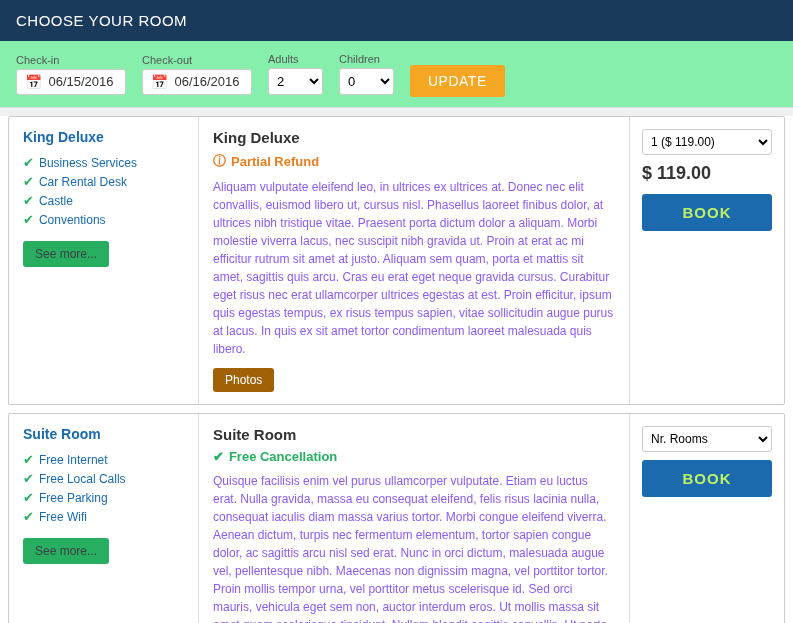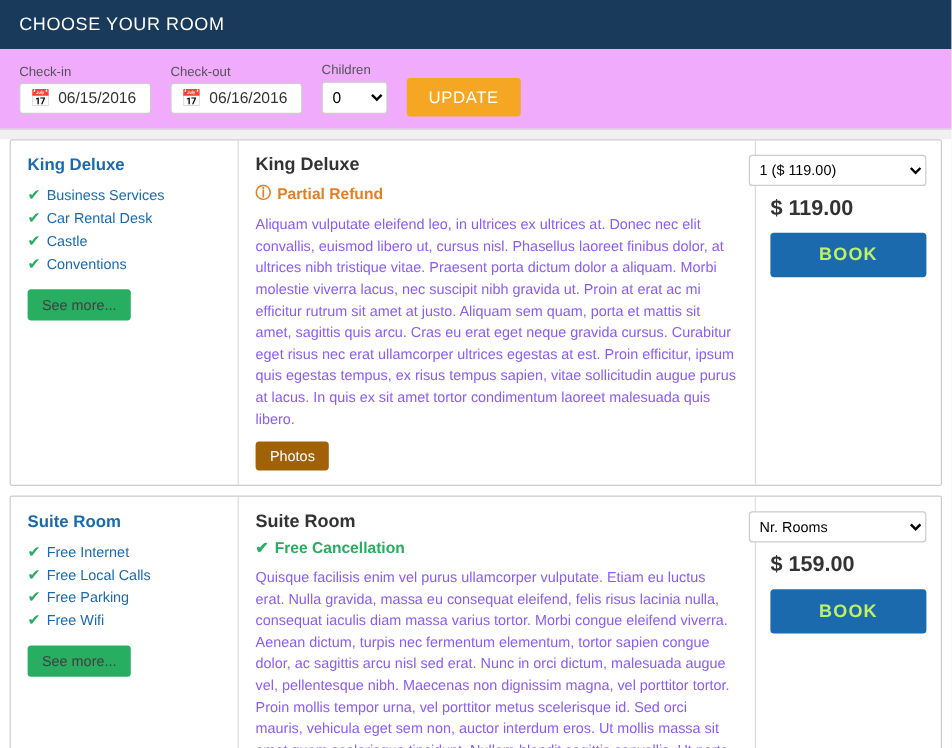--- a/index.html
+++ b/index.html
@@ -8,21 +8,21 @@
     .header {
       background: #1a3a5c;
       color: white;
       padding: 12px 16px;
       font-size: 15px;
       font-weight: normal;
       letter-spacing: 0.5px;
     }
 
     .search-bar {
-      background: #f0abfc;
+      background: #86efac;
       padding: 10px 16px;
       display: flex;
       align-items: center;
       gap: 16px;
       border-bottom: 1px solid #ddd;
     }
 
     .field-group {
       display: flex;
       flex-direction: column;
@@ -187,21 +187,21 @@
       align-items: flex-end;
       border-left: 1px solid #ddd;
     }
 
     .room-select {
       border: 1px solid #ccc;
       padding: 4px 4px;
       border-radius: 3px;
       font-size: 12px;
       background: white;
-      width: 148px;
+      width: 130px;
       margin-bottom: 8px;
     }
 
     .price {
       font-size: 18px;
       font-weight: bold;
       color: #333;
       margin-bottom: 10px;
       text-align: left;
       width: 100%;
@@ -237,20 +237,29 @@
   </div>
 
   <div class="field-group">
     <span class="field-label">Check-out</span>
     <div class="date-input">
       <span class="calendar-icon">📅</span>
       <span>06/16/2016</span>
     </div>
   </div>
 
+  <div class="select-wrap">
+    <span class="field-label">Adults</span>
+    <select>
+      <option>1</option>
+      <option selected="">2</option>
+      <option>3</option>
+      <option>4</option>
+    </select>
+  </div>
 
   <div class="select-wrap">
     <span class="field-label">Children</span>
     <select>
       <option selected="">0</option>
       <option>1</option>
       <option>2</option>
       <option>3</option>
     </select>
   </div>
@@ -333,18 +342,17 @@
       <div class="room-desc">Quisque facilisis enim vel purus ullamcorper vulputate. Etiam eu luctus erat. Nulla gravida, massa eu consequat eleifend, felis risus lacinia nulla, consequat iaculis diam massa varius tortor. Morbi congue eleifend viverra. Aenean dictum, turpis nec fermentum elementum, tortor sapien congue dolor, ac sagittis arcu nisl sed erat. Nunc in orci dictum, malesuada augue vel, pellentesque nibh. Maecenas non dignissim magna, vel porttitor tortor. Proin mollis tempor urna, vel porttitor metus scelerisque id. Sed orci mauris, vehicula eget sem non, auctor interdum eros. Ut mollis massa sit amet quam scelerisque tincidunt. Nullam blandit sagittis convallis. Ut porta eget ante sed commodo. Quisque dignissim ultricies scelerisque. Praesent suscipit augue eget purus bibendum varius. Morbi sapien dolor, dapibus eu massa vitae, aliquam lacinia odio.</div>
 
     </div>
 
     <div class="room-right">
       <select class="room-select">
         <option>Nr. Rooms</option>
         <option>1 ($ 159.00)</option>
         <option>2 ($ 318.00)</option>
       </select>
-      <div class="price">$ 159.00</div>
       <button class="book-btn">BOOK</button>
     </div>
   </div>
 
 </div>
 
 </body></html>

